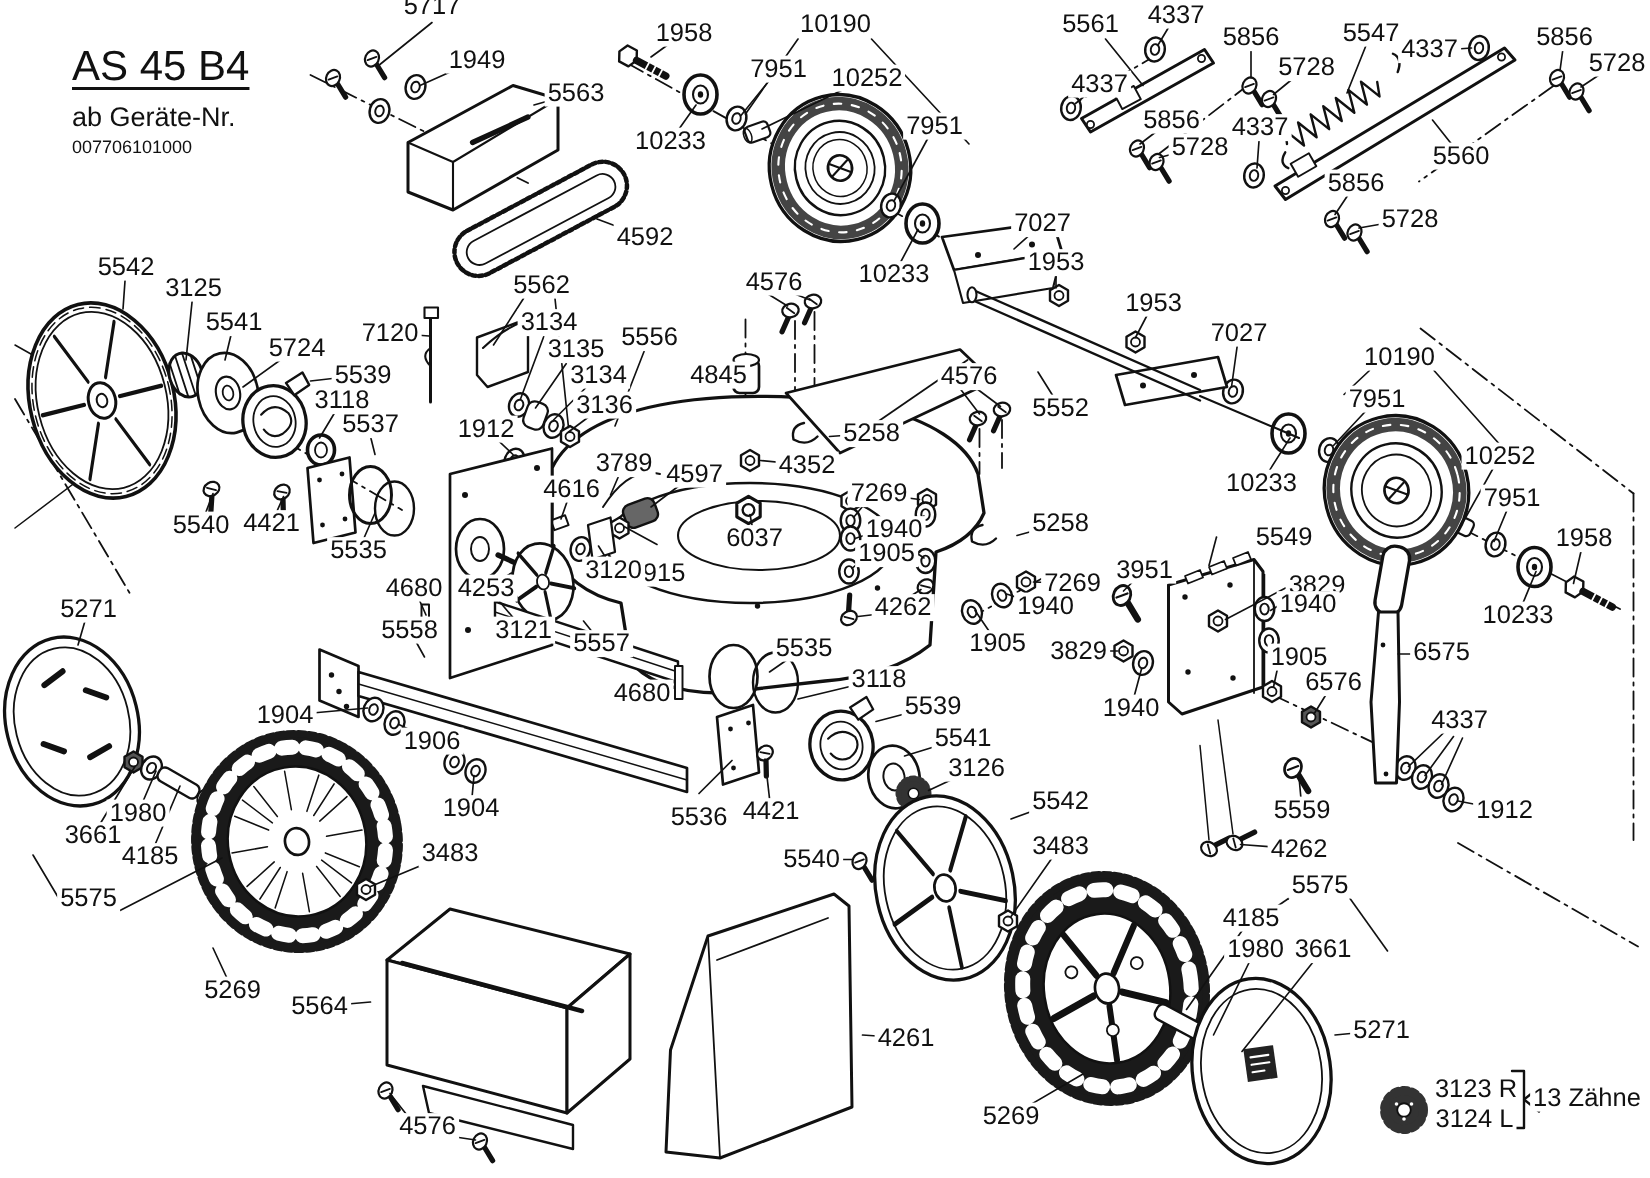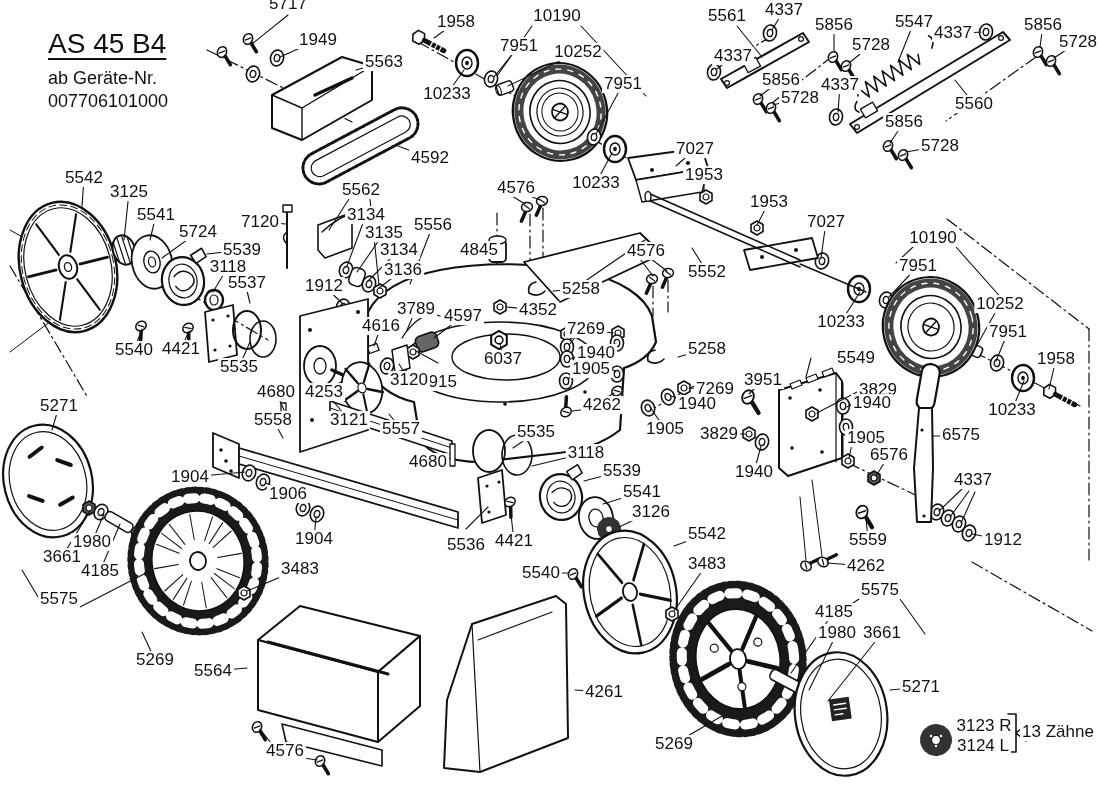--- a/index.html
+++ b/index.html
@@ -4,21 +4,21 @@
 <style>
   html,body{margin:0;padding:0;background:#fff;}
   #stage{position:relative;width:1100px;height:785px;background:#fff;overflow:hidden;
          font-family:"Liberation Sans",sans-serif;color:#111;}
   #art{position:absolute;left:0;top:0;}
   .lbl{position:absolute;transform:translate(-50%,-50%);font-size:17px;line-height:1.05;
        background:#fff;padding:0 2px;white-space:nowrap;color:#111;}
   #titleblock{position:absolute;left:48px;top:28px;}
   #titleblock .t{font-size:28px;text-decoration:underline;text-underline-offset:5px;}
   #titleblock .s{font-size:18px;margin-top:8px;}
-  #titleblock .s2{font-size:18px;margin-top:2px;}
+  #titleblock .s2{font-size:12px;margin-top:2px;}
   svg *{stroke-linecap:round;stroke-linejoin:round;}
 </style>
 </head>
 <body>
 
 <div id="stage">
 
 <svg id="art" width="1100" height="785" viewBox="0 0 1100 785">
   <defs>
     <g id="w">

